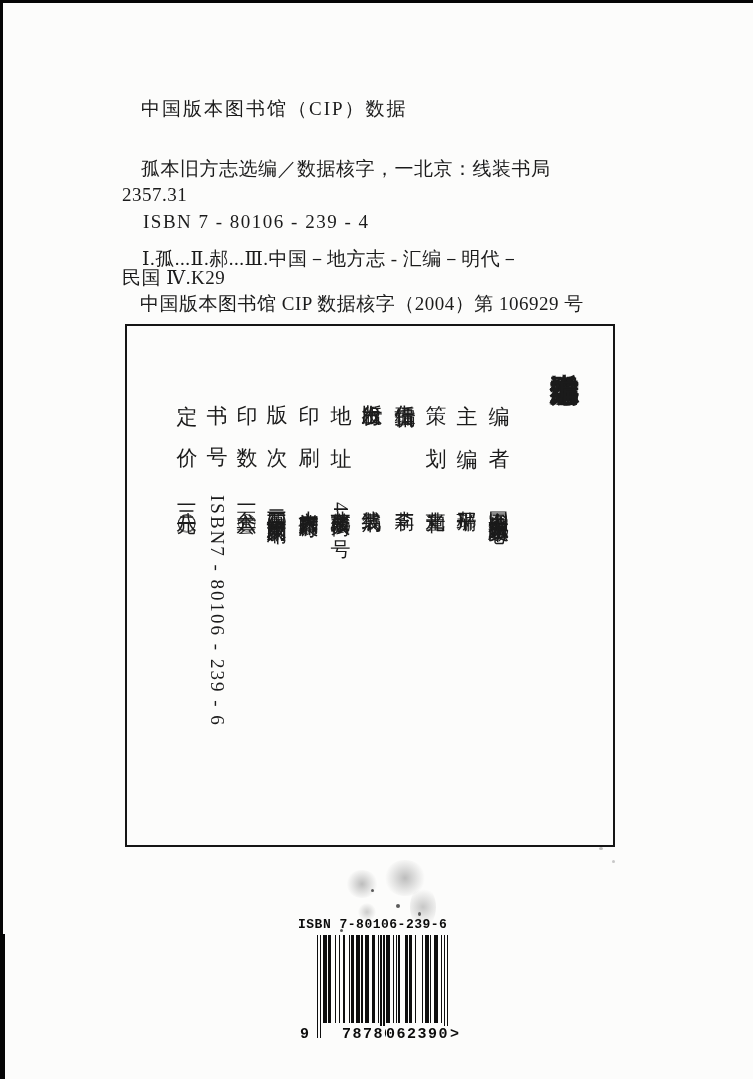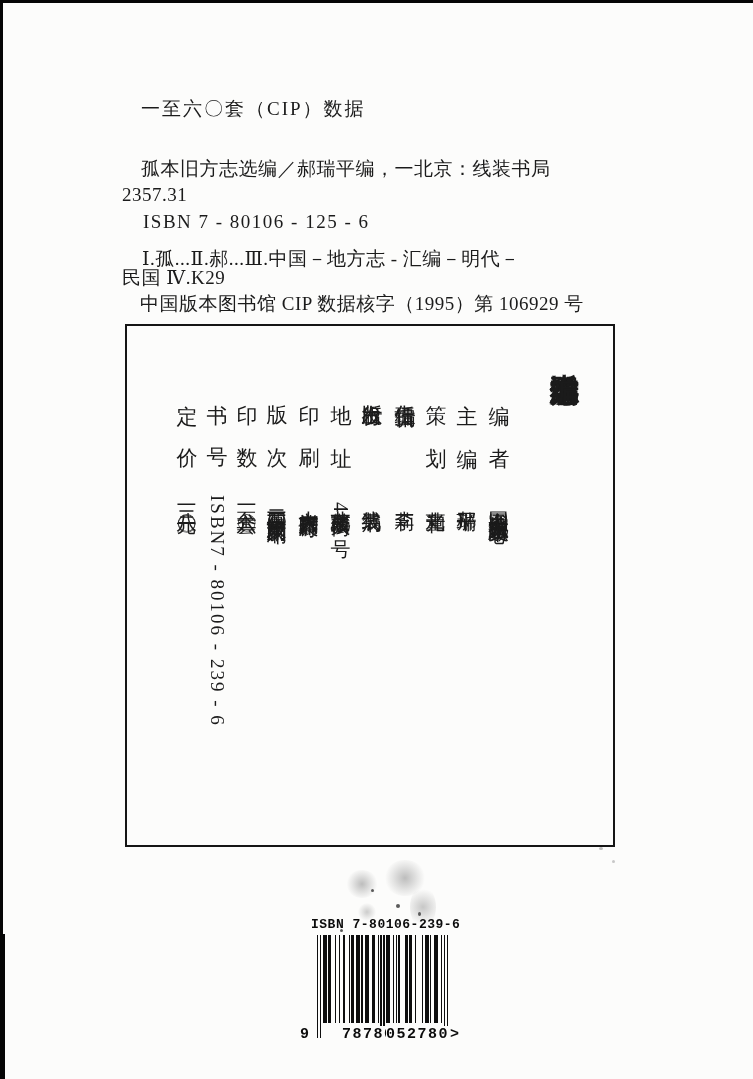--- a/index.html
+++ b/index.html
@@ -25,21 +25,21 @@
   .box{position:absolute;left:125px;top:324px;width:486px;height:519px;border:2px solid #151515;}
   .v{position:absolute;writing-mode:vertical-rl;text-orientation:upright;white-space:nowrap;line-height:1;}
   .btitle{top:350px;left:550px;font-size:29px;font-weight:bold;letter-spacing:.5px;}
   .vlab{top:388px;font-size:21px;}
   .sp2{letter-spacing:43px;}
   .sp4{letter-spacing:.5px;}
   .vval{top:495px;font-size:20px;letter-spacing:1px;}
   .lat{text-orientation:mixed;letter-spacing:1px;}
   .isbnv{text-orientation:mixed;letter-spacing:2px;font-size:19px;}
   
-  .bc-isbn{position:absolute;left:311px;top:917px;width:140px;font-family:"Liberation Mono","DejaVu Sans Mono",monospace;font-weight:bold;font-size:13px;letter-spacing:.5px;white-space:nowrap;color:#0c0c0c;}
+  .bc-isbn{position:absolute;left:298px;top:917px;width:140px;font-family:"Liberation Mono","DejaVu Sans Mono",monospace;font-weight:bold;font-size:13px;letter-spacing:.5px;white-space:nowrap;color:#0c0c0c;}
   .bars{position:absolute;left:317px;top:935px;width:131px;height:103px;}
   .bar{position:absolute;top:0;background:#0d0d0d;}
   .bc-digit{position:absolute;top:1026px;font-family:"Liberation Mono","DejaVu Sans Mono",monospace;font-size:15px;font-weight:bold;letter-spacing:1.5px;color:#0c0c0c;background:#fcfcfb;white-space:nowrap;}
   .d-lead{left:300px;}
   .d-g1{left:322px;margin-left:20px;}
   .d-g2{left:386px;}
   .d-tr{left:450px;}
   
   .smudge{position:absolute;border-radius:50%;background:radial-gradient(circle,#7e7e7e 0%,rgba(140,140,140,.4) 45%,transparent 72%);opacity:.5;}
   .s1{left:346px;top:870px;width:32px;height:28px;}
@@ -56,27 +56,27 @@
 </style>
 </head>
 <body>
 
 <div class="page">
 
   <div class="edge-top"></div>
   <div class="edge-left"></div>
   <div class="edge-left-thick"></div>
 
-  <div class="cip-line l1">一至六〇套（CIP）数据</div>
-  <div class="cip-line l2">孤本旧方志选编／郝瑞平编，一北京：线装书局</div>
+  <div class="cip-line l1">中国版本图书馆（CIP）数据</div>
+  <div class="cip-line l2">孤本旧方志选编／数据核字，一北京：线装书局</div>
   <div class="cip-line l3">2357.31</div>
-  <div class="cip-line l4">ISBN 7 - 80106 - 125 - 6</div>
+  <div class="cip-line l4">ISBN 7 - 80106 - 239 - 4</div>
   <div class="cip-line l5">Ⅰ.孤...Ⅱ.郝...Ⅲ.中国－地方志 - 汇编－明代－</div>
   <div class="cip-line l6">民国 Ⅳ.K29</div>
-  <div class="cip-line l7">中国版本图书馆 CIP 数据核字（1995）第 106929 号</div>
+  <div class="cip-line l7">中国版本图书馆 CIP 数据核字（2004）第 106929 号</div>
 
   <div class="box"></div>
 
   <div class="v btitle">孤本旧方志选编</div>
 
   <div class="v vlab sp2" style="left:488px">编者</div>
   <div class="v vlab sp2" style="left:456px">主编</div>
   <div class="v vlab sp2" style="left:425px">策划</div>
   <div class="v vlab sp4" style="left:394px">责任编辑</div>
   <div class="v vlab sp4" style="left:361px">出版发行</div>
@@ -138,16 +138,16 @@
       <div class="bar" style="left: 104.8px; width: 1.37895px; height: 88px;"></div>
       <div class="bar" style="left: 107.558px; width: 4.13684px; height: 88px;"></div>
       <div class="bar" style="left: 113.074px; width: 1.37895px; height: 88px;"></div>
       <div class="bar" style="left: 117.211px; width: 4.13684px; height: 88px;"></div>
       <div class="bar" style="left: 124.105px; width: 1.37895px; height: 88px;"></div>
       <div class="bar" style="left: 126.863px; width: 1.37895px; height: 103px;"></div>
       <div class="bar" style="left: 129.621px; width: 1.37895px; height: 103px;"></div>
     </div>
   <div class="bc-digit d-lead">9</div>
   <div class="bc-digit d-g1">787801</div>
-  <div class="bc-digit d-g2">052780</div>
+  <div class="bc-digit d-g2">062390</div>
   <div class="bc-digit d-tr">&gt;</div>
 
 </div>
 
 </body></html>

